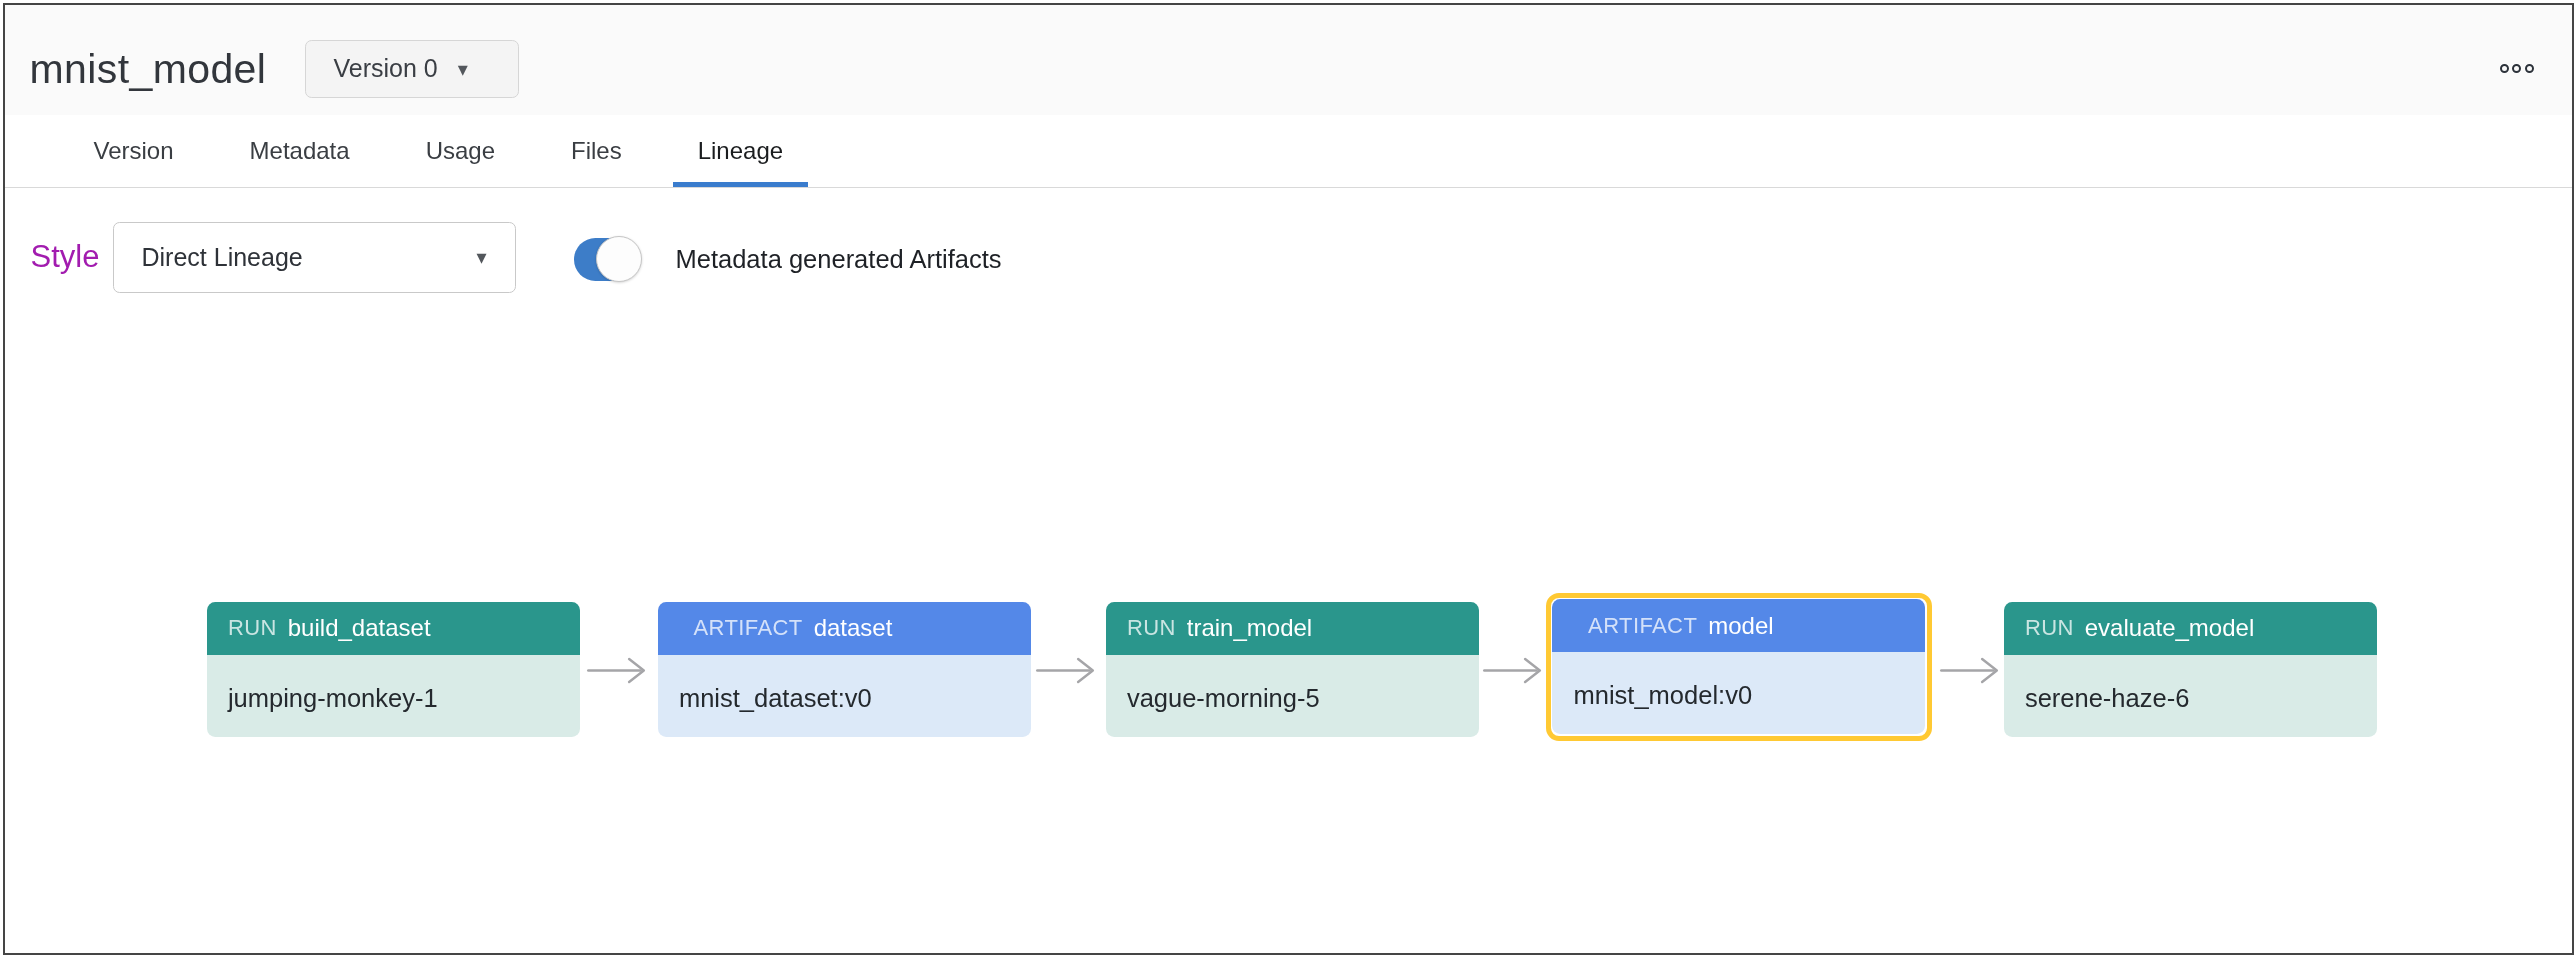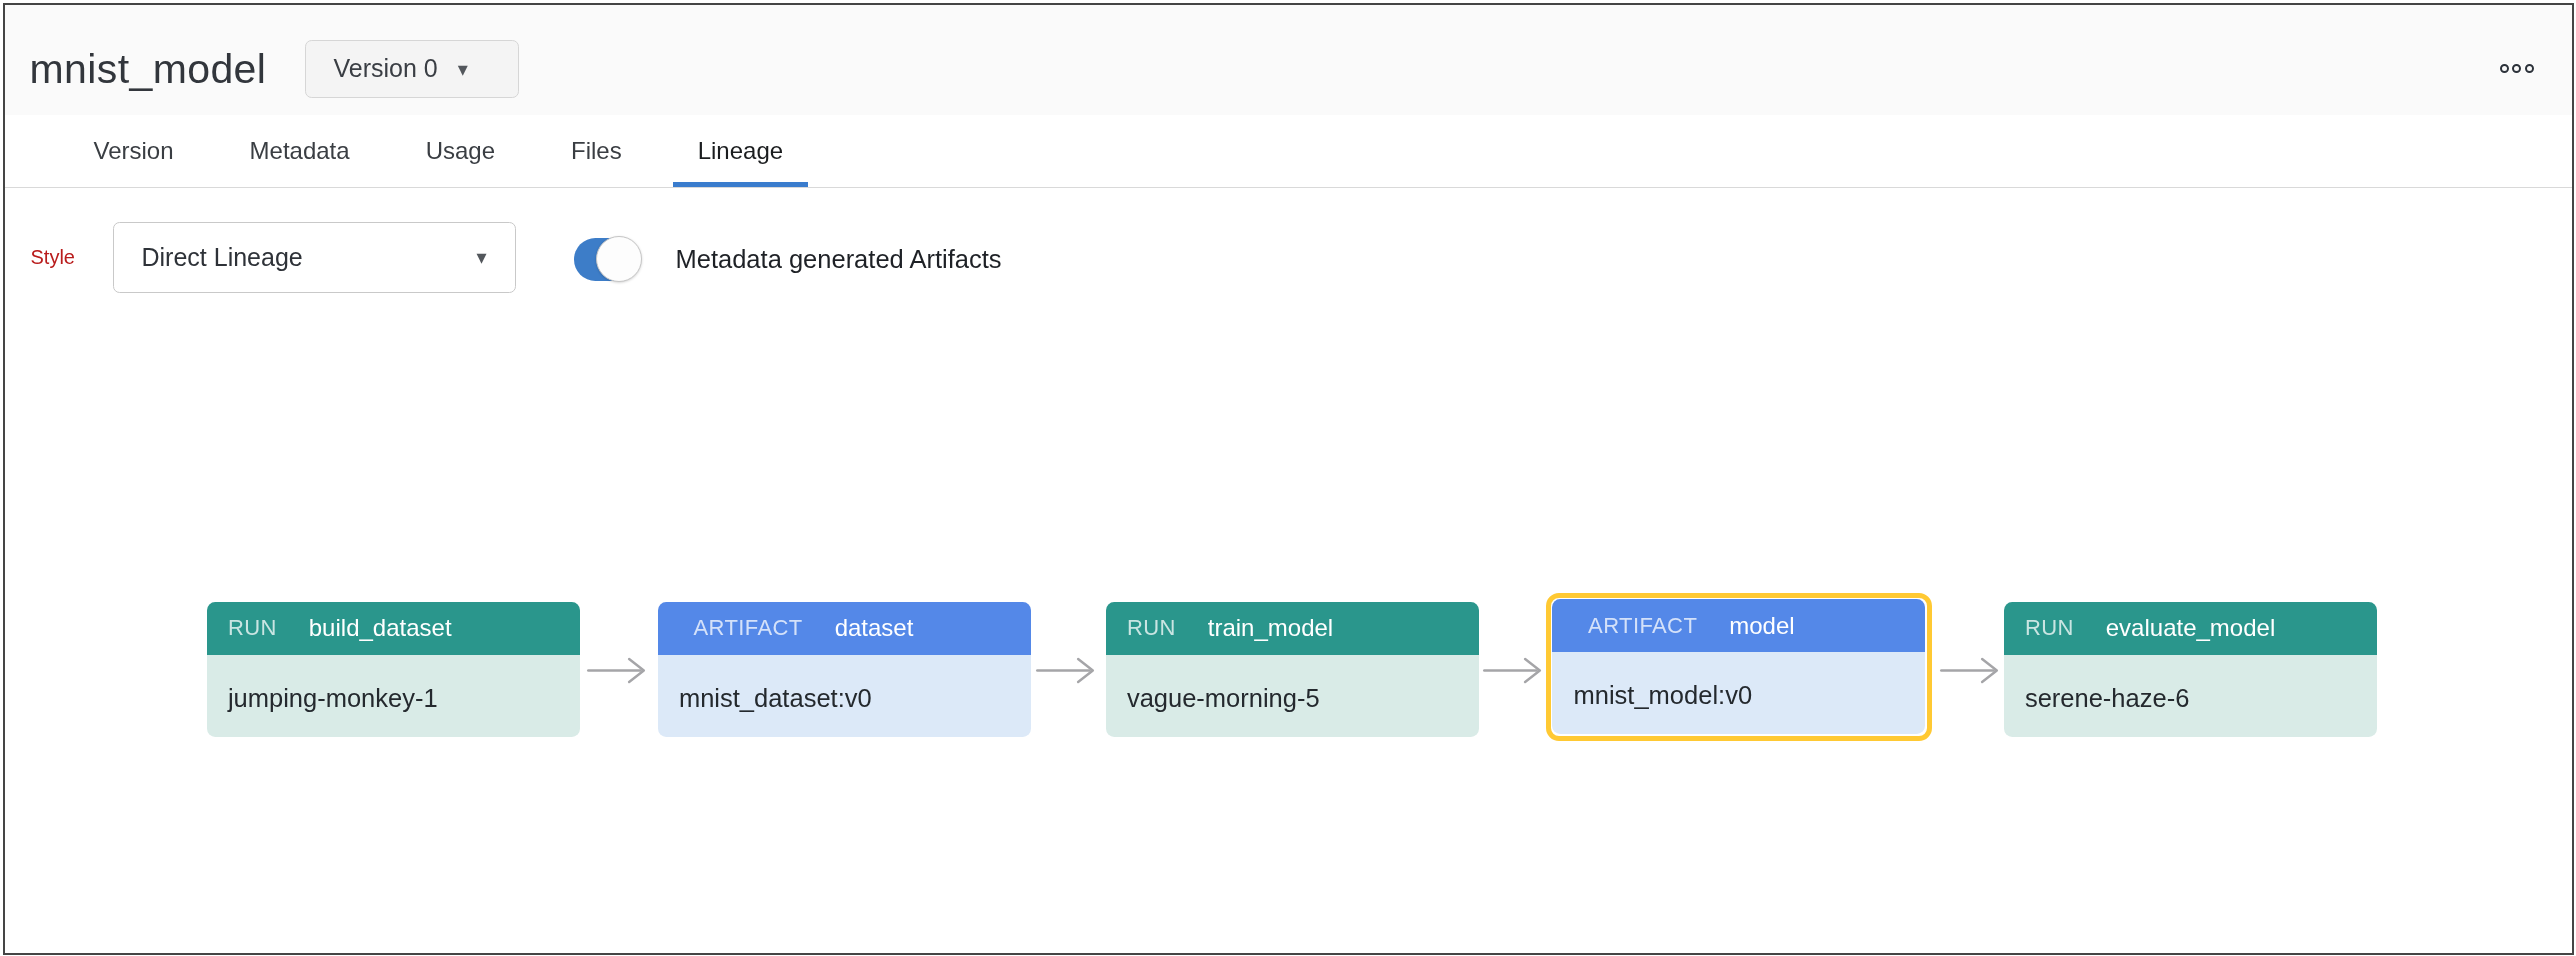--- a/index.html
+++ b/index.html
@@ -48,21 +48,21 @@
     position: relative; display: flex; align-items: center;
     padding: 0 25px; font-size: 24px; color: #3a3e43; cursor: pointer;
   }
   .tab.active { color: #1b1d1f; }
   .tab.active::after {
     content: ""; position: absolute; left: 0; right: 0; bottom: 0; height: 5px;
     background: var(--tab_underline, #3a7ccd);
   }
   .style-label {
     position: absolute; left: 26px; top: 217px; height: 71px;
-    display: flex; align-items: center; font-size: 20px; color: #b91c1c;
+    display: flex; align-items: center; font-size: 31px; color: #a21caf;
   }
   .style-select {
     position: absolute; left: 108px; top: 217px; width: 403px; height: 71px;
     background: #fff; border: 1.6px solid #c9c9c9; border-radius: 6.6px;
     display: flex; align-items: center; justify-content: space-between;
     padding: 0 28px; font-size: 25px; color: #2e3238; cursor: pointer;
   }
   .toggle {
     position: absolute; left: 569px; top: 233px; width: 66px; height: 43px;
     background: var(--toggle_on, #3d7dc8); border-radius: 21.4px; cursor: pointer;
@@ -79,21 +79,21 @@
 
   
   .graph { position: absolute; left: 0; right: 0; top: 333px; bottom: 0; background: #fff; }
 
   .node {
     position: absolute; width: 373px; height: 135px;
     border-radius: 8.2px; overflow: hidden; cursor: pointer;
     background: #fff;
   }
   .node .node-header {
-    height: 53px; display: flex; align-items: center; gap: 32px; padding: 0 21.4px;
+    height: 53px; display: flex; align-items: center; gap: 11px; padding: 0 21.4px;
   }
   .node .kind { font-size: 22px; color: rgba(255,255,255,0.75); letter-spacing: 0.4px; }
   .node .name { font-size: 24px; color: #ffffff; }
   .node .node-body {
     height: 82px; display: flex; align-items: center; padding: 5px 21.4px 0 21.4px;
     font-size: 25.5px; color: #24292e;
   }
   .node.run .node-header { background: var(--run_header, #2a968c); }
   .node.run .node-body { background: var(--run_body, #d9ebe7); }
   .node.artifact .node-header { background: var(--artifact_header, #5488e8); padding-left: 36px; }

